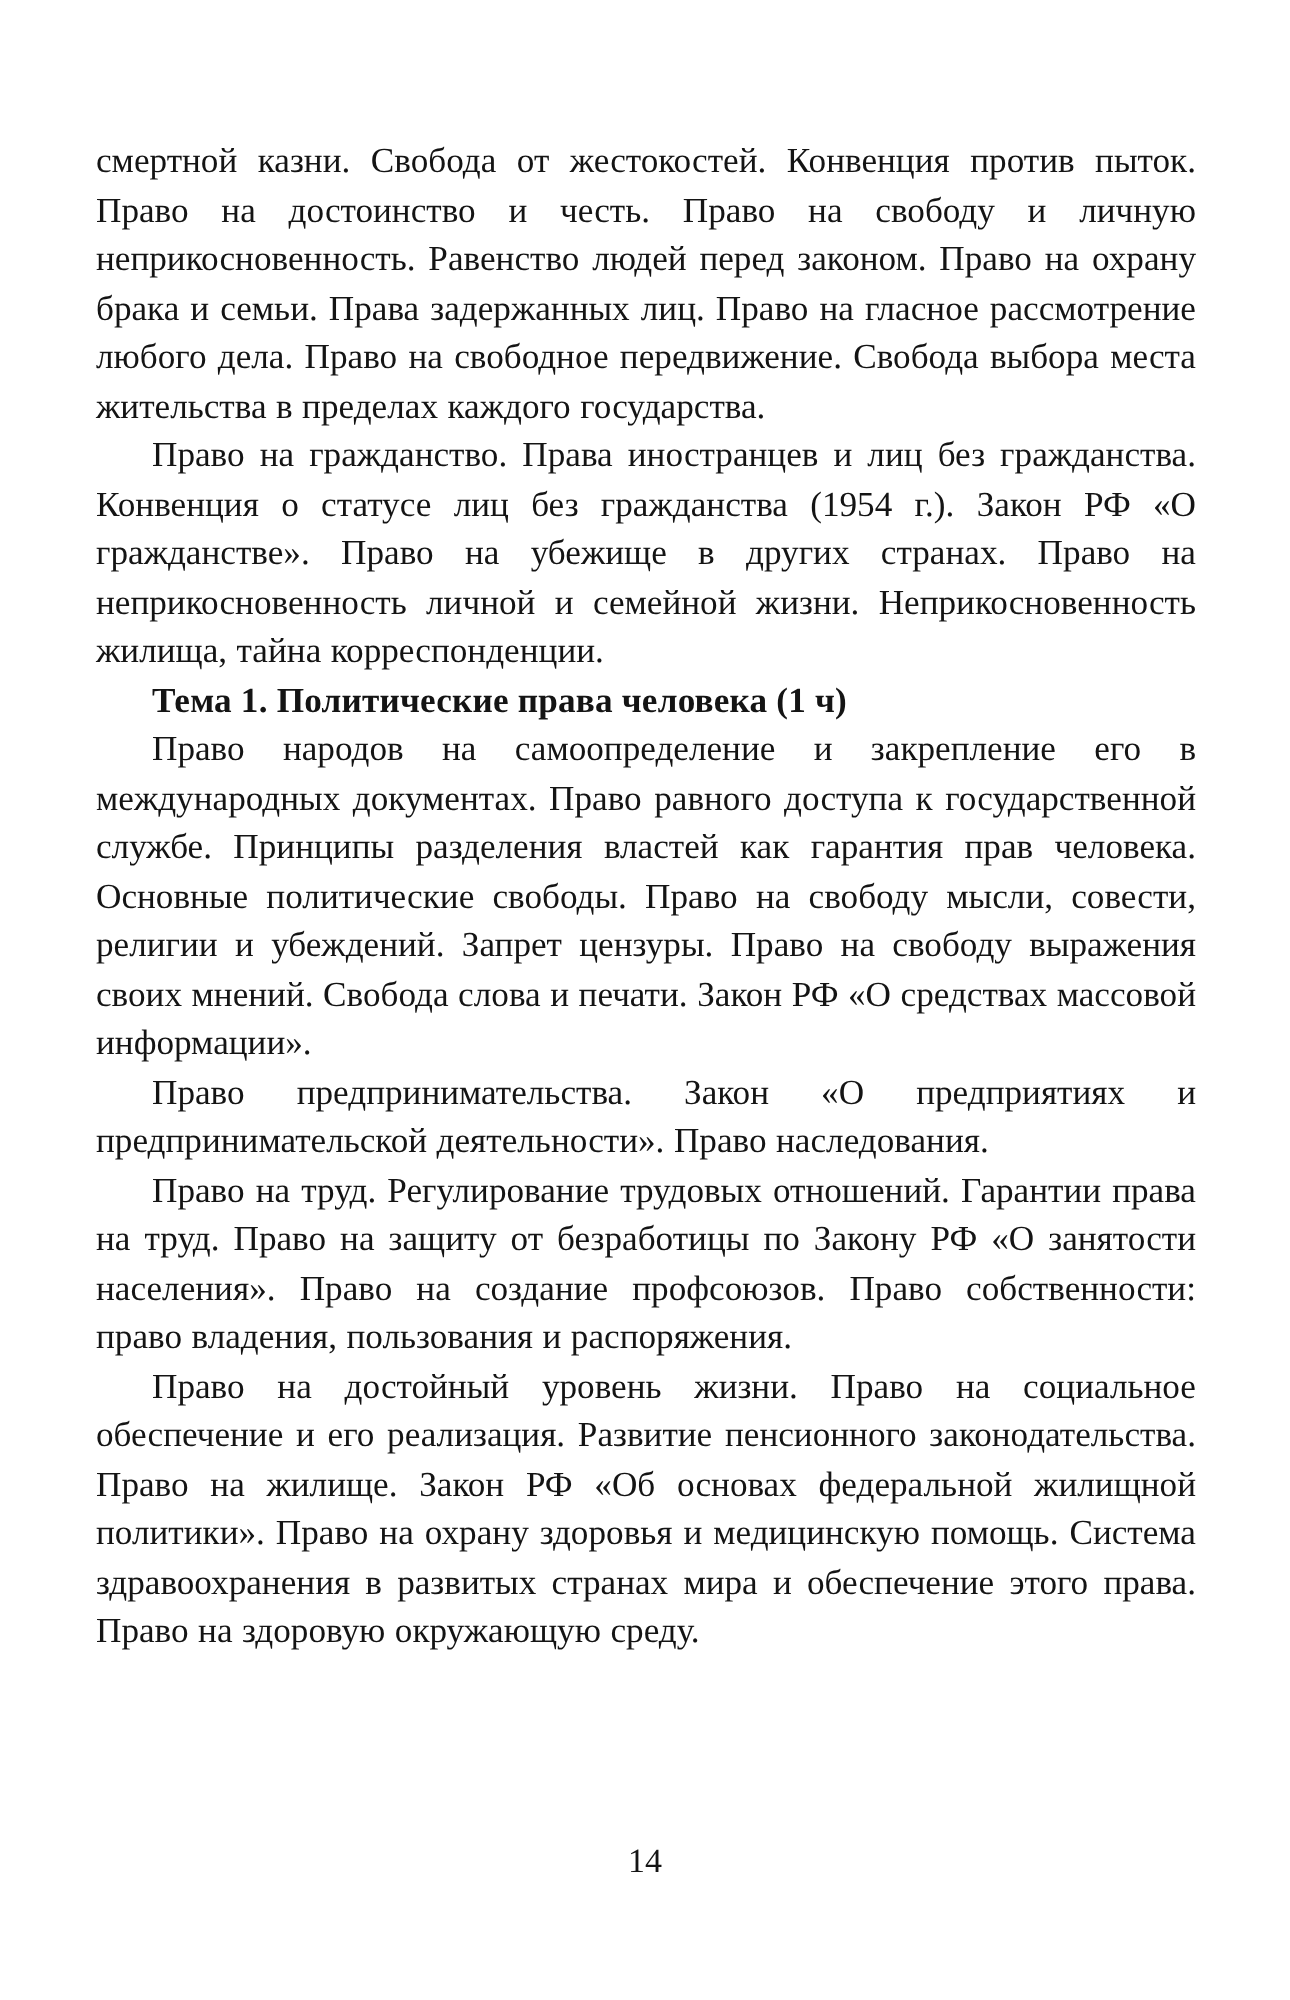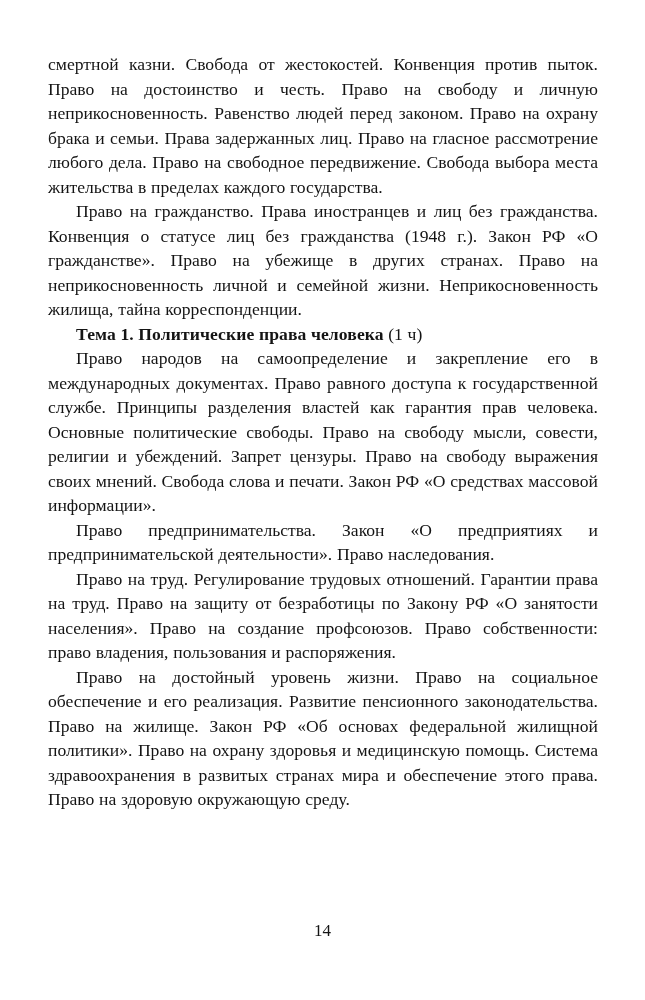--- a/index.html
+++ b/index.html
@@ -14,21 +14,21 @@
     height: 1000px;
     background: #ffffff;
     overflow: hidden;
     font-family: "Liberation Serif", "DejaVu Serif", serif;
     color: #141414;
     box-sizing: border-box;
   }
   .text-column {
     position: absolute;
     left: 48px;
-    top: 52px;
+    top: 68px;
     width: 550px;
   }
   p.para {
     margin: 0;
     font-size: 17.6px;
     line-height: 24.5px;
     text-align: justify;
     text-indent: 28px;
     text-justify: inter-word;
     word-spacing: 0.02em;
@@ -40,21 +40,21 @@
   h2.topic {
     margin: 0;
     font-size: 17.6px;
     line-height: 24.5px;
     font-weight: bold;
     text-align: left;
     text-indent: 28px;
     letter-spacing: 0.1px;
   }
   h2.topic .hours {
-    font-weight: normal;
+    font-weight: bold;
   }
   .page-number {
     position: absolute;
     left: 0;
     top: 920px;
     width: 645px;
     text-align: center;
     font-family: "Liberation Serif", "DejaVu Serif", serif;
     font-size: 17px;
     line-height: 22px;
@@ -63,21 +63,21 @@
 </style>
 </head>
 <body>
 
 <div class="page">
 
   <div class="text-column">
 
     <p class="para first">смертной казни. Свобода от жестокостей. Конвенция против пыток. Право на достоинство и честь. Право на свободу и личную неприкосновенность. Равенство людей перед законом. Право на охрану брака и семьи. Права задержанных лиц. Право на гласное рассмотрение любого дела. Право на свободное передвижение. Свобода выбора места жительства в пределах каждого государства.</p>
 
-    <p class="para">Право на гражданство. Права иностранцев и лиц без гражданства. Конвенция о статусе лиц без гражданства (1948 г.). Закон РФ «О гражданстве». Право на убежище в других странах. Право на неприкосновенность личной и семейной жизни. Неприкосновенность жилища, тайна корреспонденции.</p>
+    <p class="para">Право на гражданство. Права иностранцев и лиц без гражданства. Конвенция о статусе лиц без гражданства (1954 г.). Закон РФ «О гражданстве». Право на убежище в других странах. Право на неприкосновенность личной и семейной жизни. Неприкосновенность жилища, тайна корреспонденции.</p>
 
     <h2 class="topic">
       <span>Тема 1. Политические права человека</span><span class="hours"> (1 ч)</span>
     </h2>
 
     <p class="para">Право народов на самоопределение и закрепление его в международных документах. Право равного доступа к государственной службе. Принципы разделения властей как гарантия прав человека. Основные политические свободы. Право на свободу мысли, совести, религии и убеждений. Запрет цензуры. Право на свободу выражения своих мнений. Свобода слова и печати. Закон РФ «О средствах массовой информации».</p>
 
 
 
     <p class="para">Право предпринимательства. Закон «О предприятиях и предпринимательской деятельности». Право наследования.</p>

